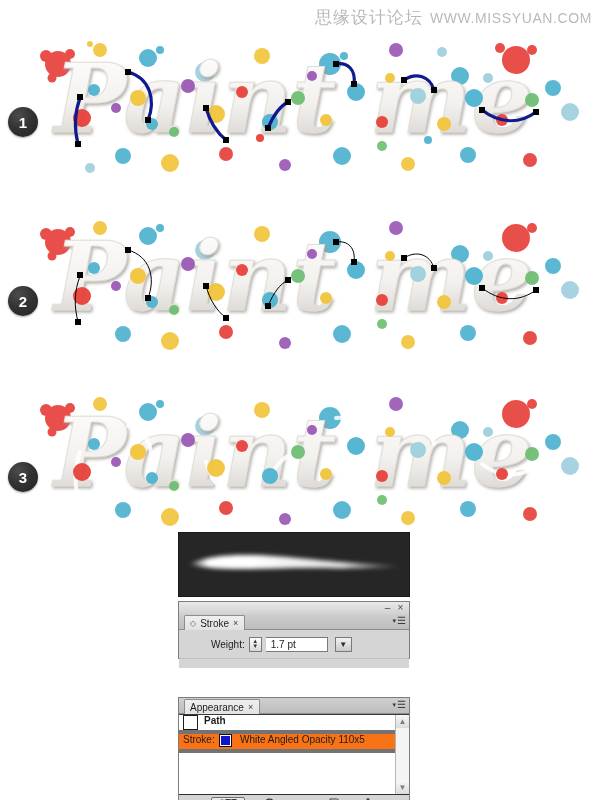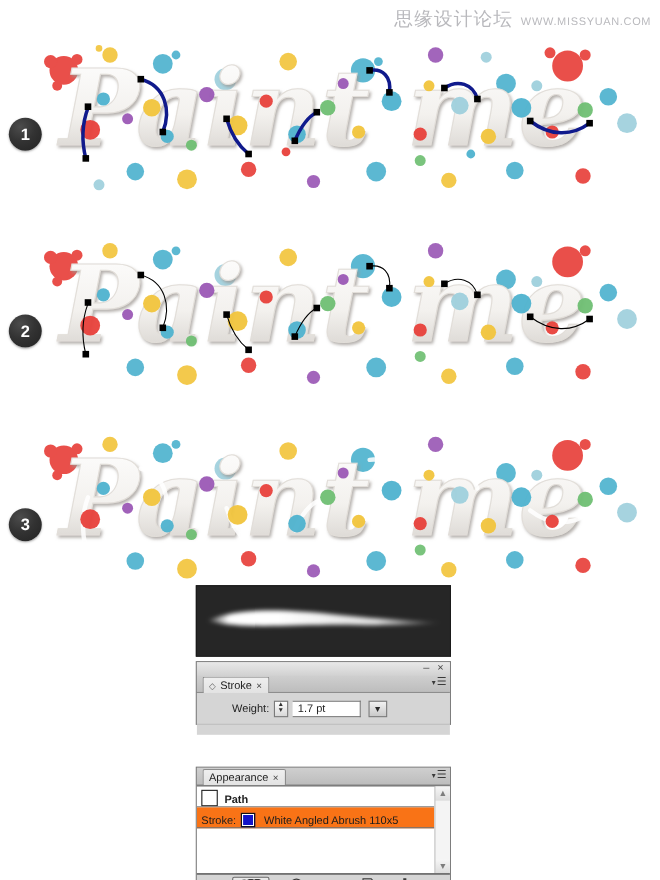--- a/index.html
+++ b/index.html
@@ -13,21 +13,21 @@
   }
 
   
   .watermark {
     position:absolute; top:6px; right:8px;
     display:flex; align-items:baseline; gap:7px;
     color:#b9b9bd;
     user-select:none;
   }
   .watermark .cn { font-size:17px; letter-spacing:1px; font-family:"DejaVu Sans", sans-serif; }
-  .watermark .url { font-size:10px; letter-spacing:.6px; }
+  .watermark .url { font-size:14px; letter-spacing:.6px; }
 
   
   .badge {
     position:absolute;
     width:30px; height:30px; border-radius:50%;
     background: radial-gradient(circle at 35% 28%, #4c4c4c 0%, #333333 45%, #222222 100%);
     color:#ffffff;
     font-size:15px; font-weight:bold;
     display:flex; align-items:center; justify-content:center;
     font-family:"Liberation Sans", sans-serif;
@@ -150,22 +150,22 @@
   .app-list {
     background:#ffffff;
     border-top:1px solid #3a3a3a;
     position:relative;
     height:80px;
     display:flex;
   }
   .app-rows { flex:1 1 auto; overflow:hidden; }
   .app-row {
     height:19px;
-    display:flex; align-items:flex-end;
-    border-bottom:1px solid #737373;
+    display:flex; align-items:flex-start;
+    border-bottom:4px solid #737373;
     padding-left:4px;
     font-size:10px;
     white-space:nowrap;
   }
   .app-row.head { font-weight:bold; background:#ffffff; }
   .app-row.alt { background:#f97316; }
   .thumb-box {
     width:15px; height:15px;
     border:1px solid #1d1d1d;
     background:#ffffff;
@@ -577,21 +577,21 @@
     <div class="app-rows">
 
       <div class="app-row head">
         <span class="thumb-box"></span>
         <span>Path</span>
       </div>
 
       <div class="app-row alt">
         <span class="row-label">Stroke:</span>
         <span class="swatch blue"></span>
-        <span class="brush-name">White Angled Abrush 110x5</span>
+        <span class="brush-name">White Angled Opacity 110x5</span>
       </div>
 
 
 
     </div>
 
     <div class="app-scroll">
       <div class="sc-arrow">▲</div>
       <div class="sc-track"></div>
       <div class="sc-arrow">▼</div>

